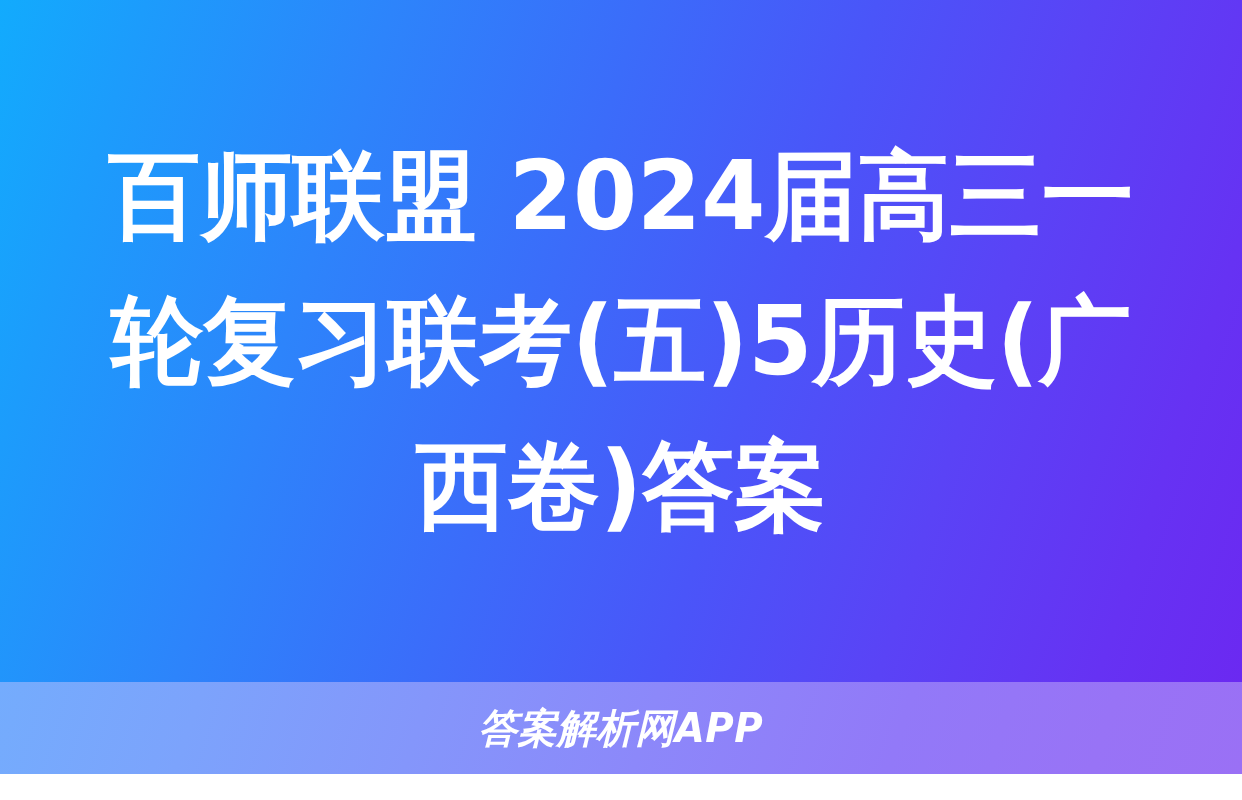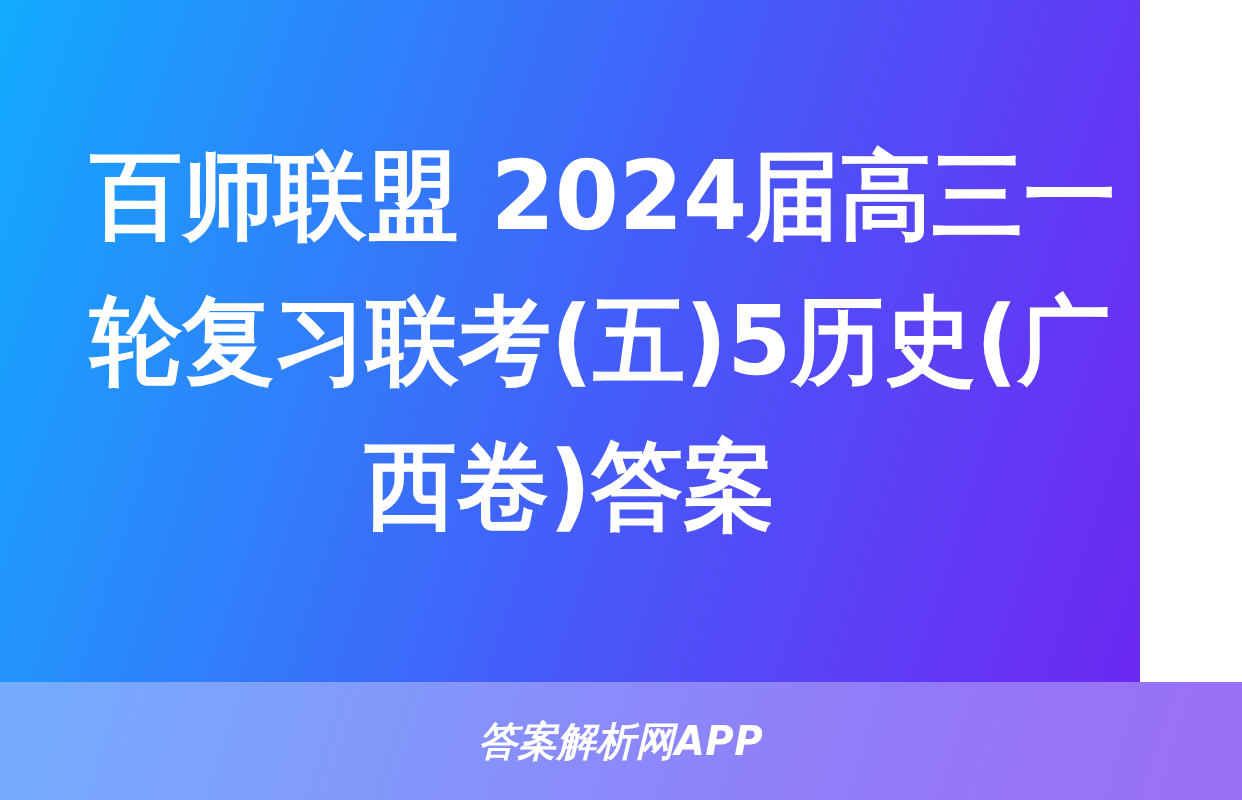--- a/index.html
+++ b/index.html
@@ -20,21 +20,21 @@
     width: 1242px;
     height: 800px;
     overflow: hidden;
   }
 
   
   .hero {
     position: absolute;
     left: 0;
     top: 0;
-    width: 1140px;
+    width: 1242px;
     height: 682px;
     background: linear-gradient(108deg, #12ABFD 0%, #1C9CFC 10%, #2D84FB 27%, #3B6CFA 44%, #4A55F9 60%, #5A43F6 75%, #6632F3 90%, #6B29F1 100%);
     display: flex;
     align-items: center;
     justify-content: flex-end;
     box-sizing: border-box;
     padding: 0 70px;
   }
 
   .title-block {
@@ -55,21 +55,21 @@
     transform-origin: center center;
     text-rendering: geometricPrecision;
   }
 
   
   .watermark-band {
     position: absolute;
     left: 0;
     top: 682px;
     width: 1242px;
-    height: 118px;
+    height: 92px;
     background: linear-gradient(108deg, #74ACFD 0%, #7CA3FC 16%, #8496FB 34%, #8C88FA 52%, #9279F8 72%, #9873F6 88%, #9A70F5 100%);
     display: flex;
     align-items: center;
     justify-content: center;
   }
 
   .watermark-text {
     color: #ffffff;
     font-family: "DejaVu Sans", "Liberation Sans", sans-serif;
     font-weight: 700;

